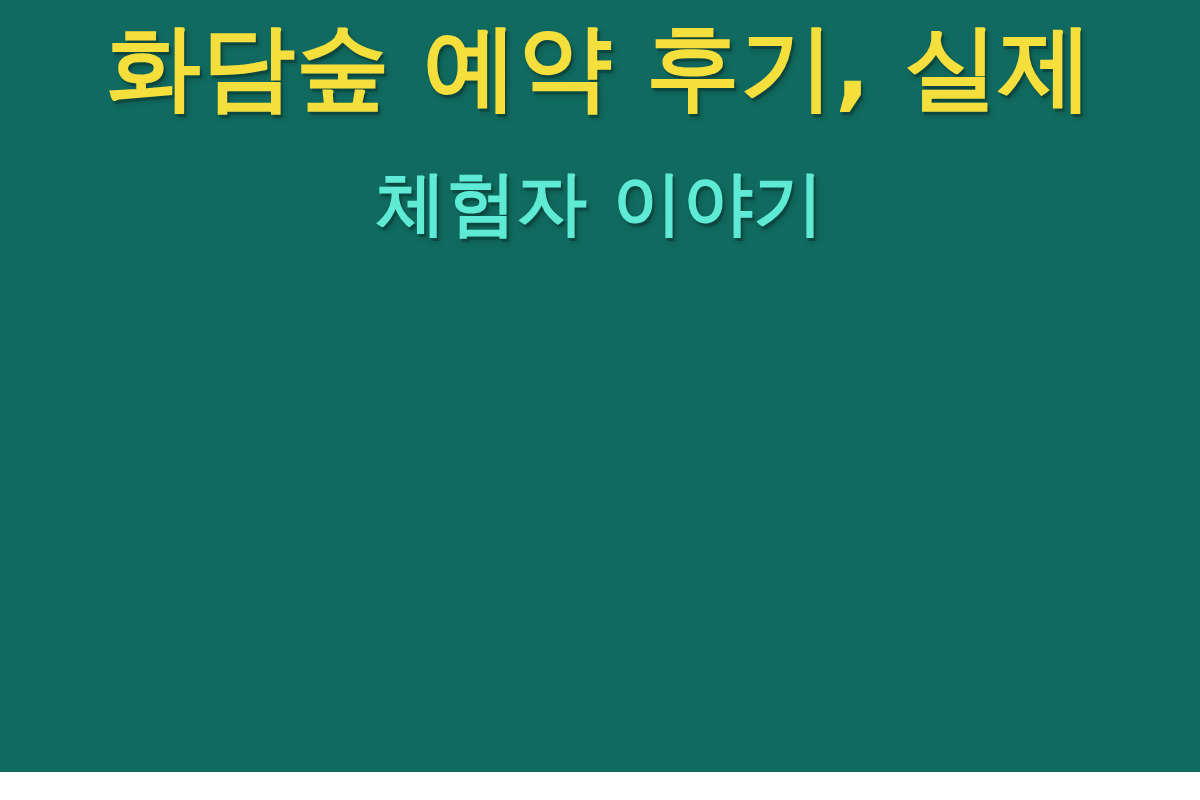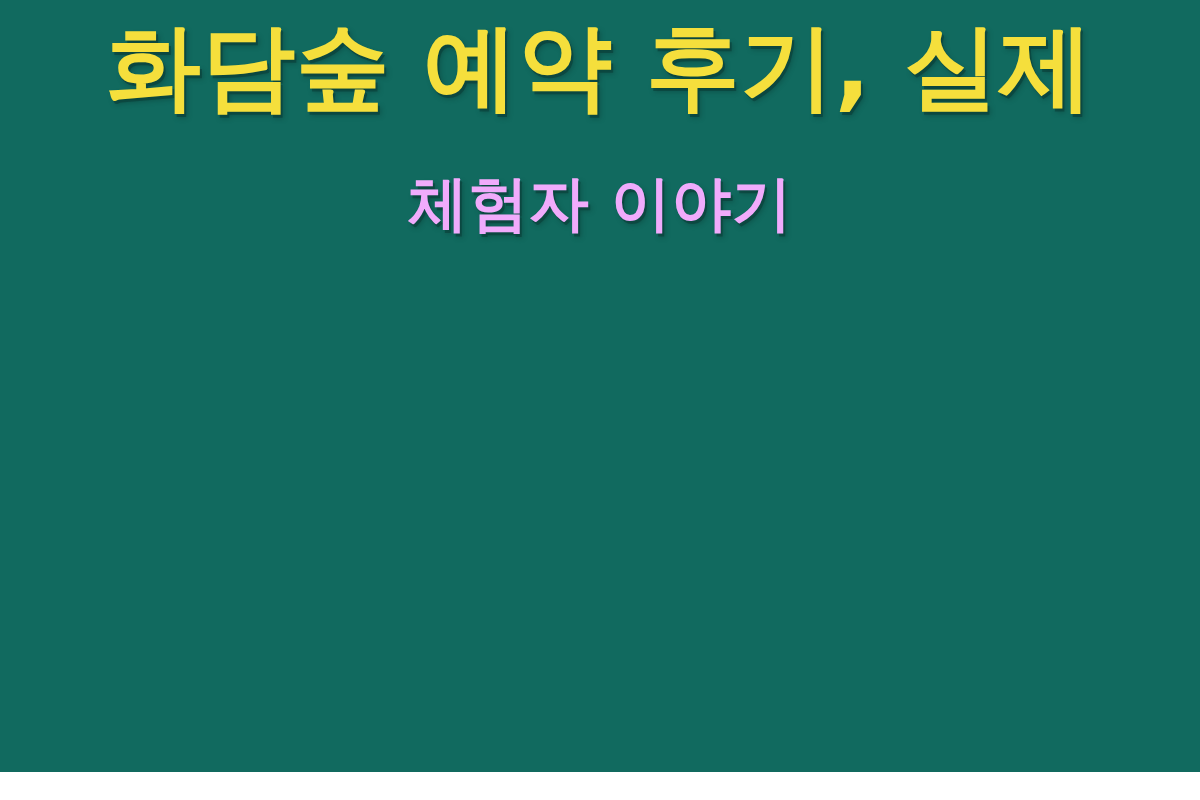--- a/index.html
+++ b/index.html
@@ -54,17 +54,17 @@
 </style>
 </head>
 <body>
 
 <div id="thumbnail-card" style="background-color: rgb(17, 106, 95);">
 
   <div id="title-block">
 
     <span class="title-line" id="title-line-1" style="color: rgb(245, 223, 60); font-size: 94px; line-height: 136px;">화담숲 예약 후기, 실제</span>
 
-    <span class="title-line" id="title-line-2" style="color: #f0abfc; font-size: 60px; line-height: 136px;">체험자 이야기</span>
+    <span class="title-line" id="title-line-2" style="color: #5eead4; font-size: 70px; line-height: 136px;">체험자 이야기</span>
 
   </div>
 
 </div>
 
 </body></html>

